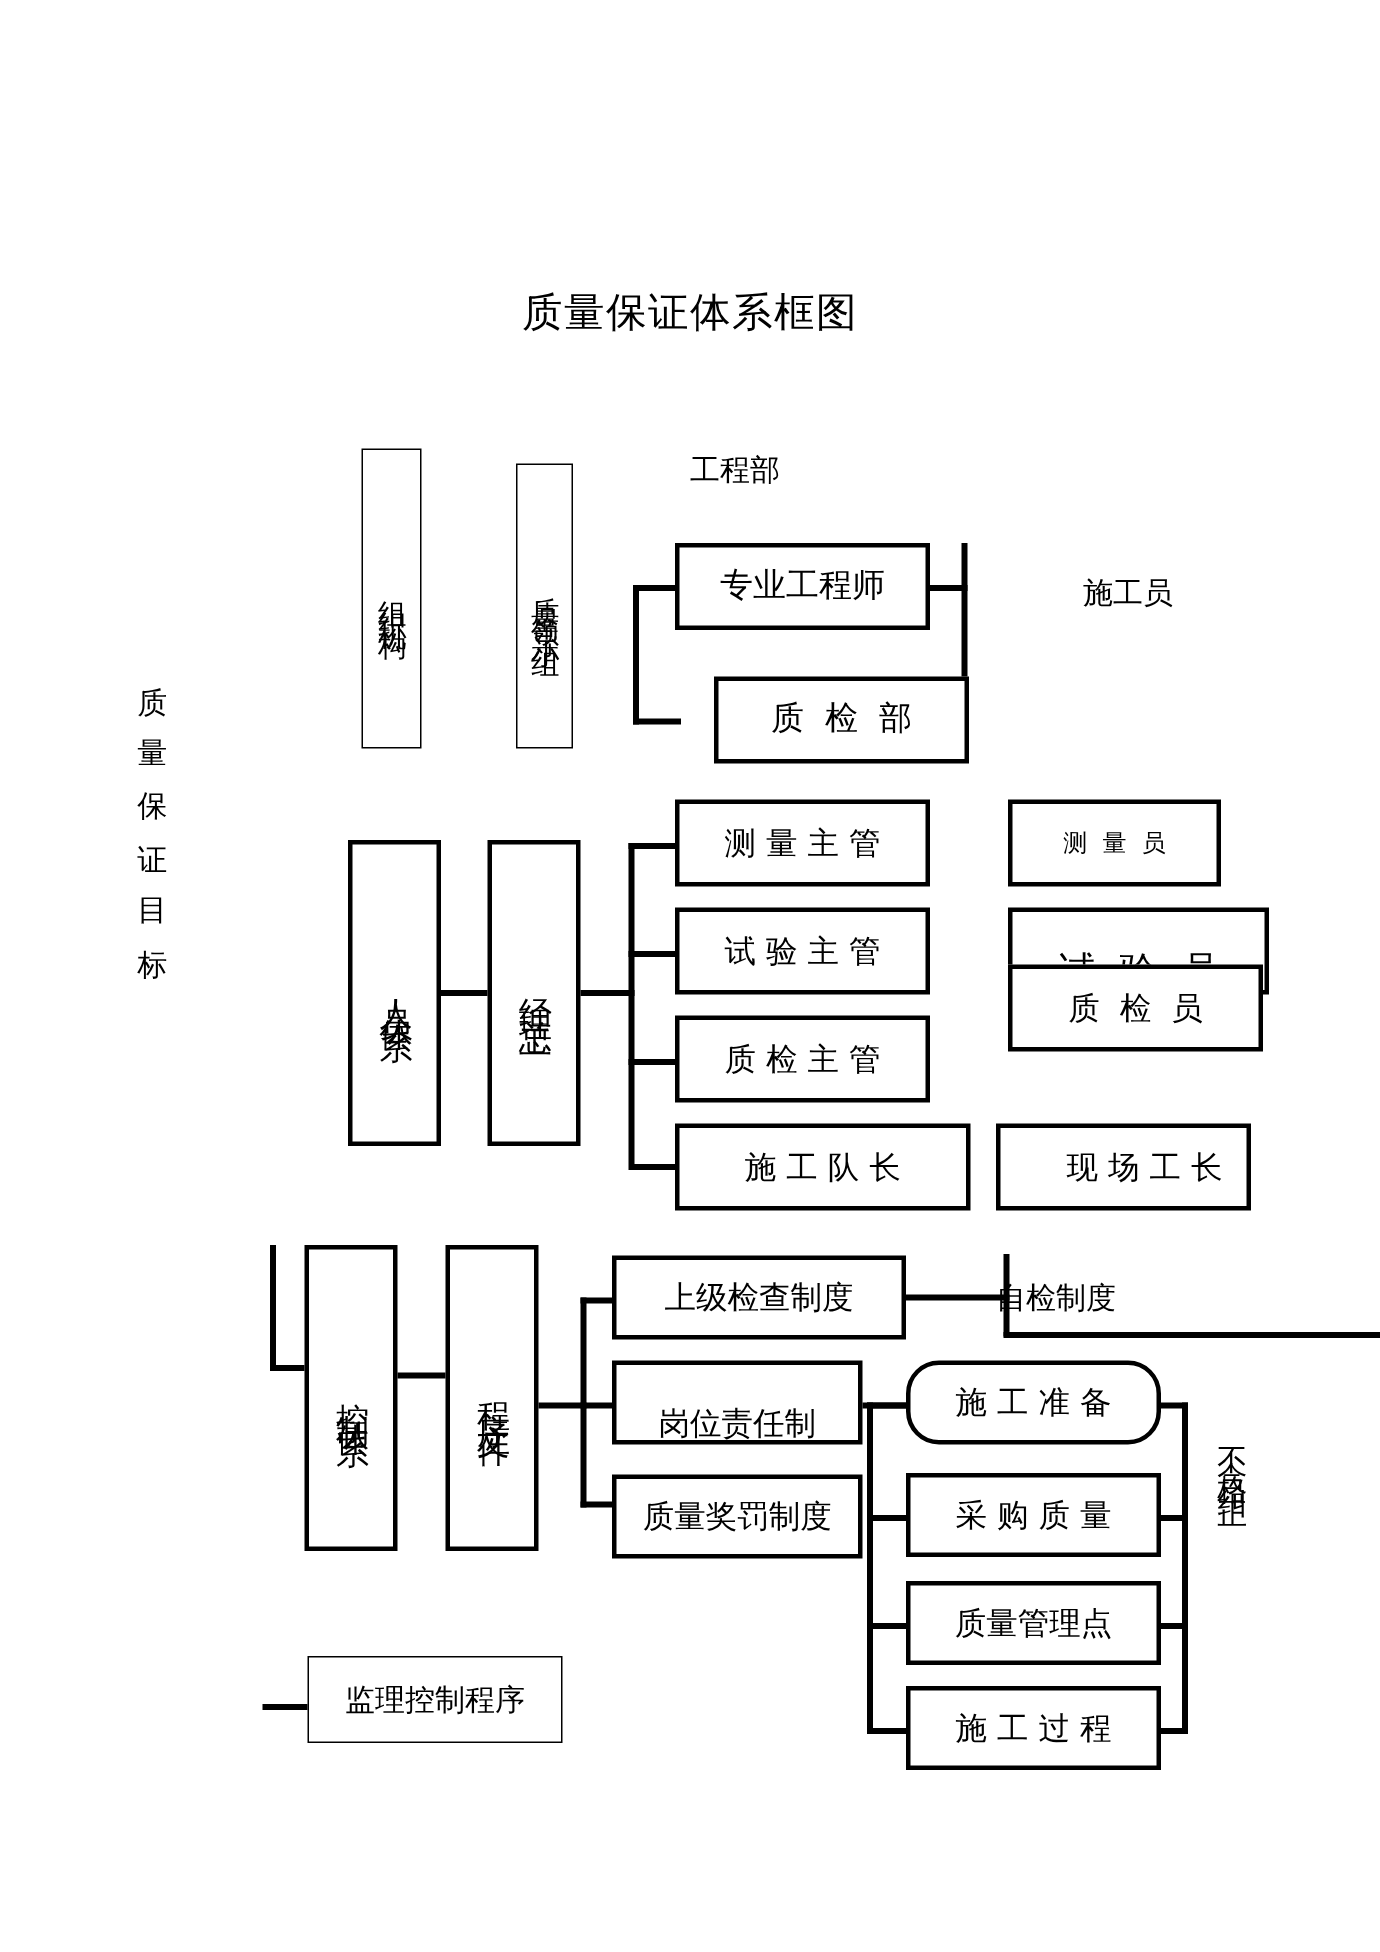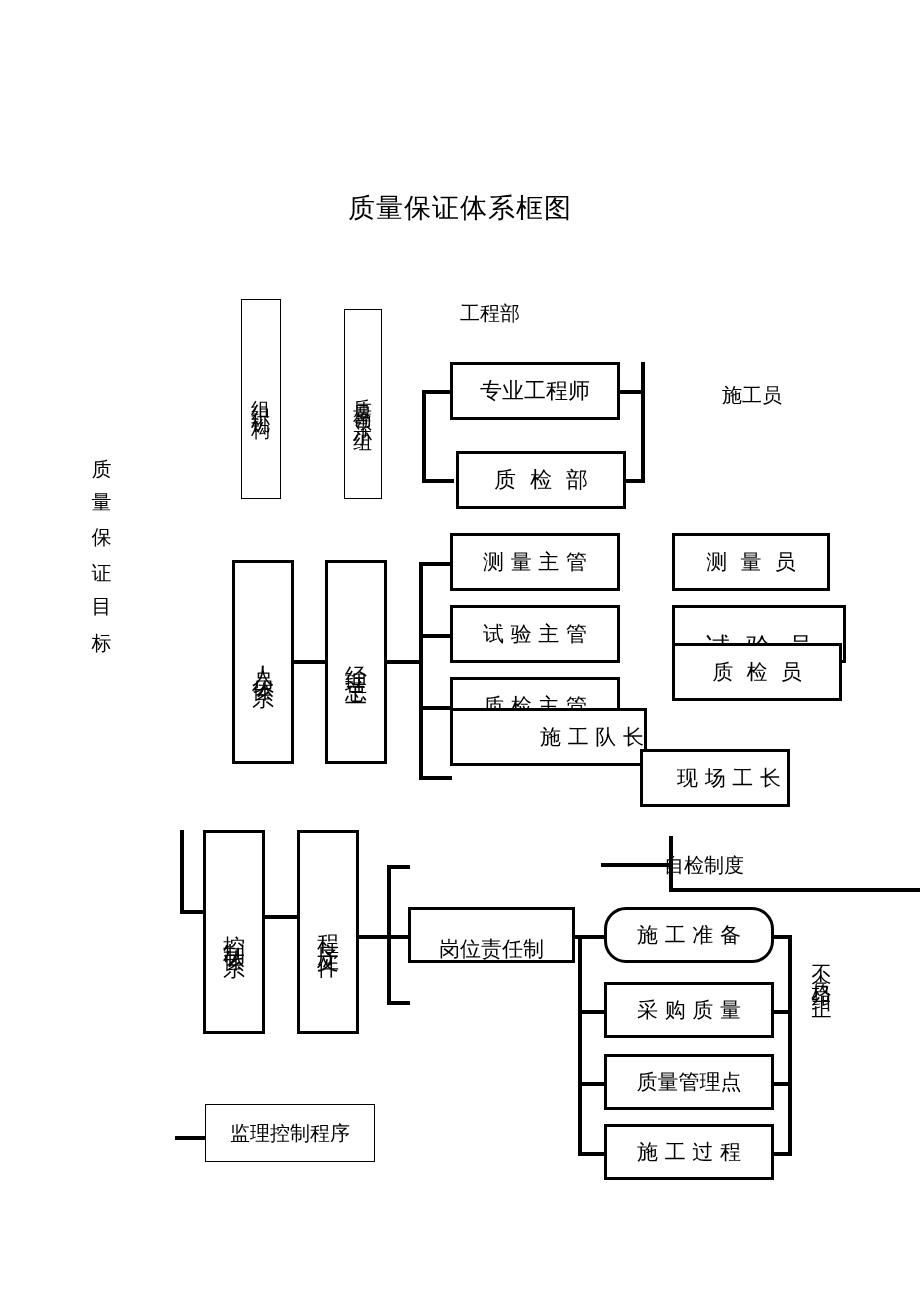--- a/index.html
+++ b/index.html
@@ -125,21 +125,21 @@
   <div class="ln v" style="left:422px; top:366px; height:93px;"></div>
 
   <div class="ln h" style="left:617px; top:366px; width:28px;"></div>
   <div class="ln h" style="left:617px; top:455px; width:28px;"></div>
   <div class="ln v" style="left:641px; top:338px; height:121px;"></div>
 
   <div class="box thick bold-text" style="left:450px; top:338px; width:170px; height:58px; font-size:22px;">
     <span class="txt">专业工程师</span>
   </div>
 
-  <div class="box thick bold-text" style="left:456px; top:427px; width:170px; height:58px; font-size:22px;">
+  <div class="box thick bold-text" style="left:476px; top:427px; width:170px; height:58px; font-size:22px;">
     <span class="txt">质  检  部</span>
   </div>
 
   <div class="box thick vert bold-text" style="left:232px; top:536px; width:62px; height:204px; font-size:22px;">
     <span class="txt">人员体系</span>
   </div>
 
   <div class="box thick vert bold-text" style="left:325px; top:536px; width:62px; height:204px; font-size:22px;">
     <span class="txt">经理总工</span>
   </div>
@@ -155,34 +155,34 @@
 
   <div class="box thick bold-text" style="left:450px; top:509px; width:170px; height:58px; font-size:21px;">
     <span class="txt">测 量 主 管</span>
   </div>
   <div class="box thick bold-text" style="left:450px; top:581px; width:170px; height:58px; font-size:21px;">
     <span class="txt">试 验 主 管</span>
   </div>
   <div class="box thick bold-text" style="left:450px; top:653px; width:170px; height:58px; font-size:21px;">
     <span class="txt">质 检 主 管</span>
   </div>
-  <div class="box thick bold-text" style="left:450px; top:684px; width:197px; height:58px; font-size:21px;justify-content:flex-end;">
+  <div class="box thick bold-text" style="left:450px; top:725px; width:197px; height:58px; font-size:21px;">
     <span class="txt">施 工 队 长</span>
   </div>
 
-  <div class="box thick bold-text" style="left:672px; top:509px; width:158px; height:58px; font-size:21px;">
+  <div class="box thick bold-text" style="left:672px; top:509px; width:142px; height:58px; font-size:16px;">
     <span class="txt">测  量  员</span>
   </div>
   <div class="box thick bold-text" style="left:672px; top:581px; width:174px; height:58px; font-size:25px;align-items:flex-end;">
     <span class="txt">试  验  员</span>
   </div>
   <div class="box thick bold-text" style="left:672px; top:619px; width:170px; height:58px; font-size:21px;">
     <span class="txt">质  检  员</span>
   </div>
-  <div class="box thick bold-text" style="left:640px; top:725px; width:150px; height:58px; font-size:21px;padding-left:28px;">
+  <div class="box thick bold-text" style="left:664px; top:725px; width:170px; height:58px; font-size:21px;padding-left:28px;">
     <span class="txt">现 场 工 长</span>
   </div>
 
   <div class="ln v" style="left:180px; top:806px; height:84px;"></div>
   <div class="ln h" style="left:180px; top:886px; width:25px;"></div>
 
   <div class="box thick vert bold-text" style="left:203px; top:806px; width:62px; height:204px; font-size:22px;">
     <span class="txt">控制体系</span>
   </div>
 
@@ -191,22 +191,28 @@
   </div>
 
   <div class="ln h" style="left:263px; top:891px; width:37px;"></div>
 
   <div class="ln h" style="left:357px; top:911px; width:34px;"></div>
   <div class="ln v" style="left:387px; top:841px; height:140px;"></div>
   <div class="ln h" style="left:387px; top:841px; width:23px;"></div>
   <div class="ln h" style="left:387px; top:911px; width:23px;"></div>
   <div class="ln h" style="left:387px; top:977px; width:23px;"></div>
 
+  <div class="box thick bold-text" style="left:408px; top:813px; width:196px; height:56px; font-size:21px;">
+    <span class="txt">上级检查制度</span>
+  </div>
   <div class="box thick bold-text" style="left:408px; top:883px; width:167px; height:56px; font-size:21px;align-items:flex-end;">
     <span class="txt">岗位责任制</span>
+  </div>
+  <div class="box thick bold-text" style="left:408px; top:959px; width:167px; height:56px; font-size:21px;">
+    <span class="txt">质量奖罚制度</span>
   </div>
 
   <div class="ln h" style="left:601px; top:839px; width:72px;"></div>
   <div class="ln v" style="left:669px; top:812px; height:55px;"></div>
   <div class="ln h" style="left:669px; top:864px; width:251px;"></div>
 
   <div class="plabel" style="left:664px; top:828px; font-size:20px;">自检制度</div>
 
   <div class="ln h" style="left:572px; top:911px; width:32px;"></div>
   <div class="ln v" style="left:578px; top:911px; height:220px;"></div>

